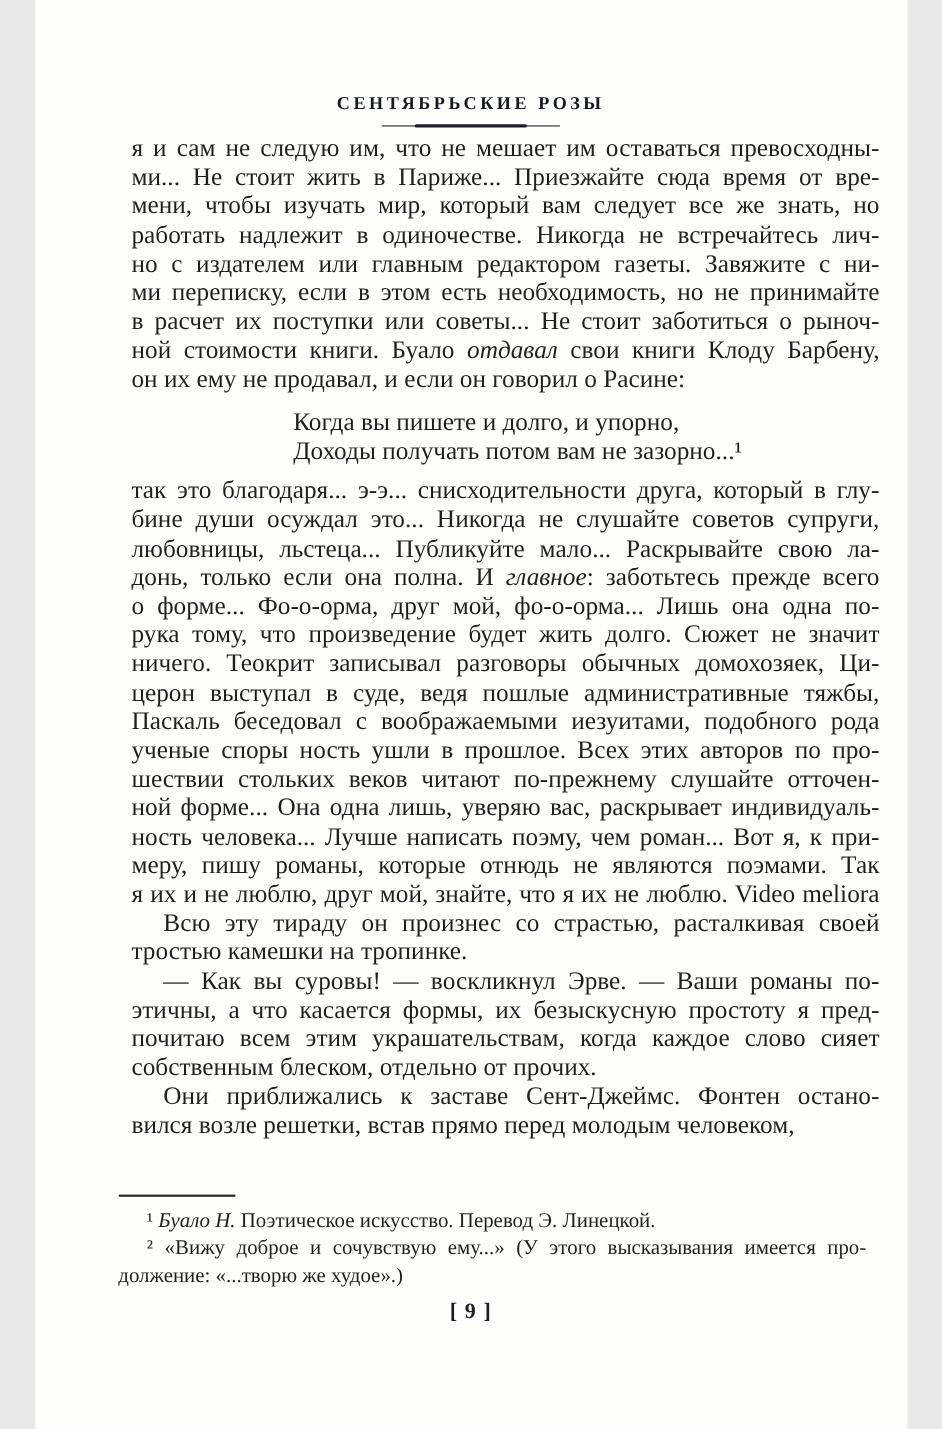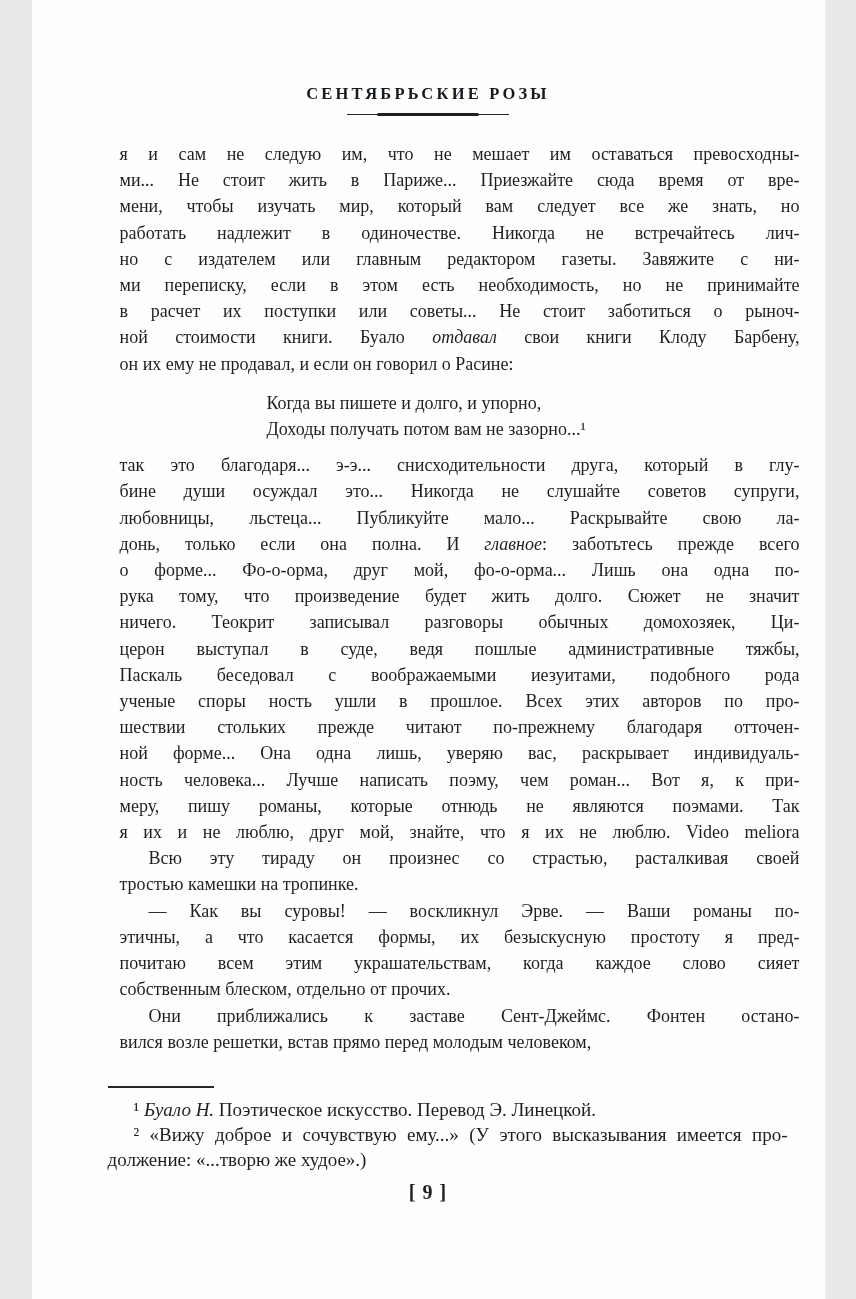--- a/index.html
+++ b/index.html
@@ -21,22 +21,22 @@
   .ornament{position:relative;width:162px;height:3px;margin:10px auto 0;}
   .ornament .thin{
     position:absolute;top:1px;left:0;right:0;height:1px;background:#22252a;
   }
   .ornament .bar{
     position:absolute;top:0;left:30px;right:30px;height:3px;
     background:#1c1f24;border-radius:2px;
   }
   
   .body{
-    position:absolute;top:141px;left:88px;width:680px;
-    font-size:18px;line-height:26.2px;
+    position:absolute;top:122px;left:88px;width:680px;
+    font-size:23px;line-height:26.2px;
   }
   .line{text-align:justify;text-align-last:justify;white-space:normal;}
   .line.flush{text-align-last:left;}
   .line.indent{text-indent:29px;}
   .block.verse{margin:13px 0 10px 147px;}
   .block.verse .line{text-align:center;text-align-last:left;}
   i{font-style:italic;}
   
   .footnotes{position:absolute;top:1086px;left:76px;width:680px;}
   .fn-rule{width:106px;height:0;border-top:2px solid #26282c;margin-bottom:9px;}
@@ -81,21 +81,21 @@
         <div class="line">так это благодаря... э-э... снисходительности друга, который в глу-</div>
         <div class="line">бине души осуждал это... Никогда не слушайте советов супруги,</div>
         <div class="line">любовницы, льстеца... Публикуйте мало... Раскрывайте свою ла-</div>
         <div class="line">донь, только если она полна. И <i>главное</i>: заботьтесь прежде всего</div>
         <div class="line">о форме... Фо-о-орма, друг мой, фо-о-орма... Лишь она одна по-</div>
         <div class="line">рука тому, что произведение будет жить долго. Сюжет не значит</div>
         <div class="line">ничего. Теокрит записывал разговоры обычных домохозяек, Ци-</div>
         <div class="line">церон выступал в суде, ведя пошлые административные тяжбы,</div>
         <div class="line">Паскаль беседовал с воображаемыми иезуитами, подобного рода</div>
         <div class="line">ученые споры ность ушли в прошлое. Всех этих авторов по про-</div>
-        <div class="line">шествии стольких прежде читают по-прежнему благодаря отточен-</div>
+        <div class="line">шествии стольких веков читают по-прежнему слушайте отточен-</div>
         <div class="line">ной форме... Она одна лишь, уверяю вас, раскрывает индивидуаль-</div>
         <div class="line">ность человека... Лучше написать поэму, чем роман... Вот я, к при-</div>
         <div class="line">меру, пишу романы, которые отнюдь не являются поэмами. Так</div>
         <div class="line">я их и не люблю, друг мой, знайте, что я их не люблю. Video meliora</div>
       </div>
       <div class="block paragraph">
         <div class="line indent">Всю эту тираду он произнес со страстью, расталкивая своей</div>
         <div class="line flush">тростью камешки на тропинке.</div>
       </div>
       <div class="block paragraph">

